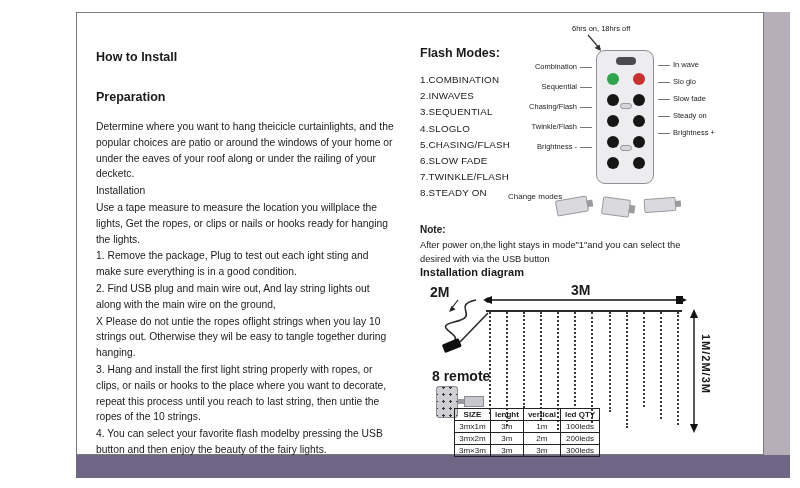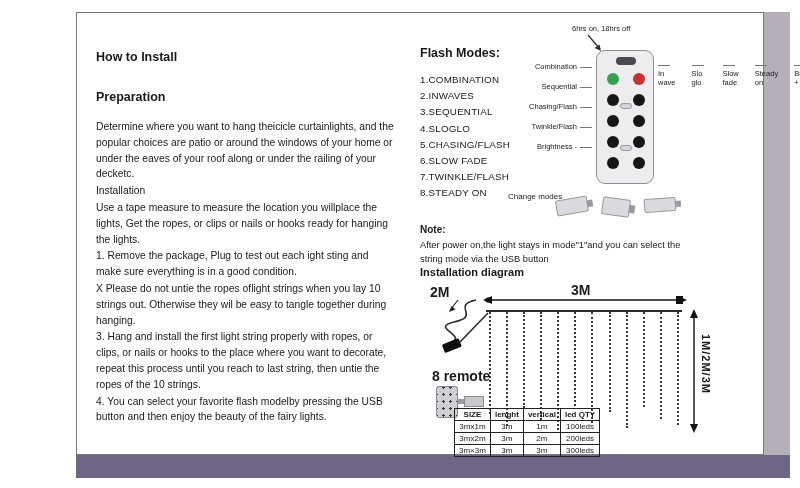--- a/index.html
+++ b/index.html
@@ -30,21 +30,21 @@
                border:1px solid #8e8e96;border-radius:9px;box-sizing:border-box;}
   .remote-timer-btn{position:absolute;left:19px;top:6px;width:20px;height:8px;background:#4a4a4f;border-radius:4px;}
   .rbtn{position:absolute;width:12px;height:12px;border-radius:50%;background:#161616;}
   .rbtn.green{background:var(--button-green,#2fa34d);}
   .rbtn.red{background:var(--button-red,#c93030);}
   .rmid{position:absolute;left:23px;width:12px;height:6px;background:#d5d5da;border:1px solid #9a9aa2;border-radius:3px;box-sizing:border-box;}
 
   .labels-left{position:absolute;left:498px;top:62px;width:94px;display:flex;flex-direction:column;gap:11px;
                font-size:7.5px;text-align:right;color:#222;}
   .labels-left span::after{content:"";display:inline-block;width:12px;border-top:1px solid #777;margin-left:3px;vertical-align:middle;}
-  .labels-right{position:absolute;left:658px;top:60px;width:90px;display:flex;flex-direction:row;gap:16px;
+  .labels-right{position:absolute;left:658px;top:60px;width:90px;display:flex;flex-direction:column;gap:8px;
                 font-size:7.5px;color:#222;}
   .labels-right span::before{content:"";display:inline-block;width:12px;border-top:1px solid #777;margin-right:3px;vertical-align:middle;}
 
   .change-modes{position:absolute;left:508px;top:192px;font-size:8px;color:#222;}
   .connectors{position:absolute;left:556px;top:198px;display:flex;gap:14px;}
   .conn{background:#dadade;border:1px solid #98989f;border-radius:2px;position:relative;}
   .conn::after{content:"";position:absolute;right:-6px;top:25%;width:6px;height:50%;background:#9a9aa0;}
   .conn.c1{width:30px;height:14px;transform:rotate(-10deg);}
   .conn.c2{width:26px;height:16px;transform:rotate(8deg);}
   .conn.c3{width:30px;height:12px;transform:rotate(-4deg);}
@@ -91,20 +91,21 @@
   <div class="side-stripe"></div>
   <div class="bottom-stripe"></div>
 
   <div class="left-col">
     <h1 class="h-main">How to Install</h1>
     <h2 class="h-sub">Preparation</h2>
     <p class="body-p">Determine where you want to hang theicicle curtainlights, and the popular choices are patio or around the windows of your home or under the eaves of your roof along or under the railing of your decketc.</p>
     <p class="body-p">Installation</p>
     <p class="body-p">Use a tape measure to measure the location you willplace the lights, Get the ropes, or clips or nails or hooks ready for hanging the lights.</p>
     <p class="body-p">1. Remove the package, Plug to test out each ight sting and make sure everything is in a good condition.</p>
+    <p class="body-p">2. Find USB plug and main wire out, And lay string lights out along with the main wire on the ground,</p>
     <p class="body-p">X Please do not untie the ropes oflight strings when you lay 10 strings out. Otherwise they wil be easy to tangle together during hanging.</p>
     <p class="body-p">3. Hang and install the first light string properly with ropes, or clips, or nails or hooks to the place where you want to decorate, repeat this process until you reach to last string, then untie the ropes of the 10 strings.</p>
     <p class="body-p">4. You can select your favorite flash modelby pressing the USB button and then enjoy the beauty of the fairy lights.</p>
   </div>
 
   <div class="flash-title">Flash Modes:</div>
   <ul class="modes-list">
     <li>1.COMBINATION</li>
     <li>2.INWAVES</li>
     <li>3.SEQUENTIAL</li>
@@ -156,21 +157,21 @@
   <div class="change-modes">Change modes</div>
   <div class="connectors">
     <div class="conn c1"></div>
     <div class="conn c2"></div>
     <div class="conn c3"></div>
   </div>
 
   <div class="note-block">
     <p class="note-title">Note:</p>
     <p class="note-line">After power on,the light stays in mode"1"and you can select the</p>
-    <p class="note-line">string mode via the USB button</p>
+    <p class="note-line">desired with via the USB button</p>
   </div>
 
   <div class="diagram-title">Installation diagram</div>
   <div class="diagram">
     <div class="lbl-2m">2M</div>
     <svg class="arrow-2m" width="18" height="16" viewBox="0 0 18 16">
       <line x1="12" y1="2" x2="5" y2="11" stroke="#222" stroke-width="1.2"></line>
       <polygon points="3,14 9.5,11.5 5.5,8" fill="#222"></polygon>
     </svg>
     <svg class="lead-wire" width="90" height="66" viewBox="0 0 90 66">

